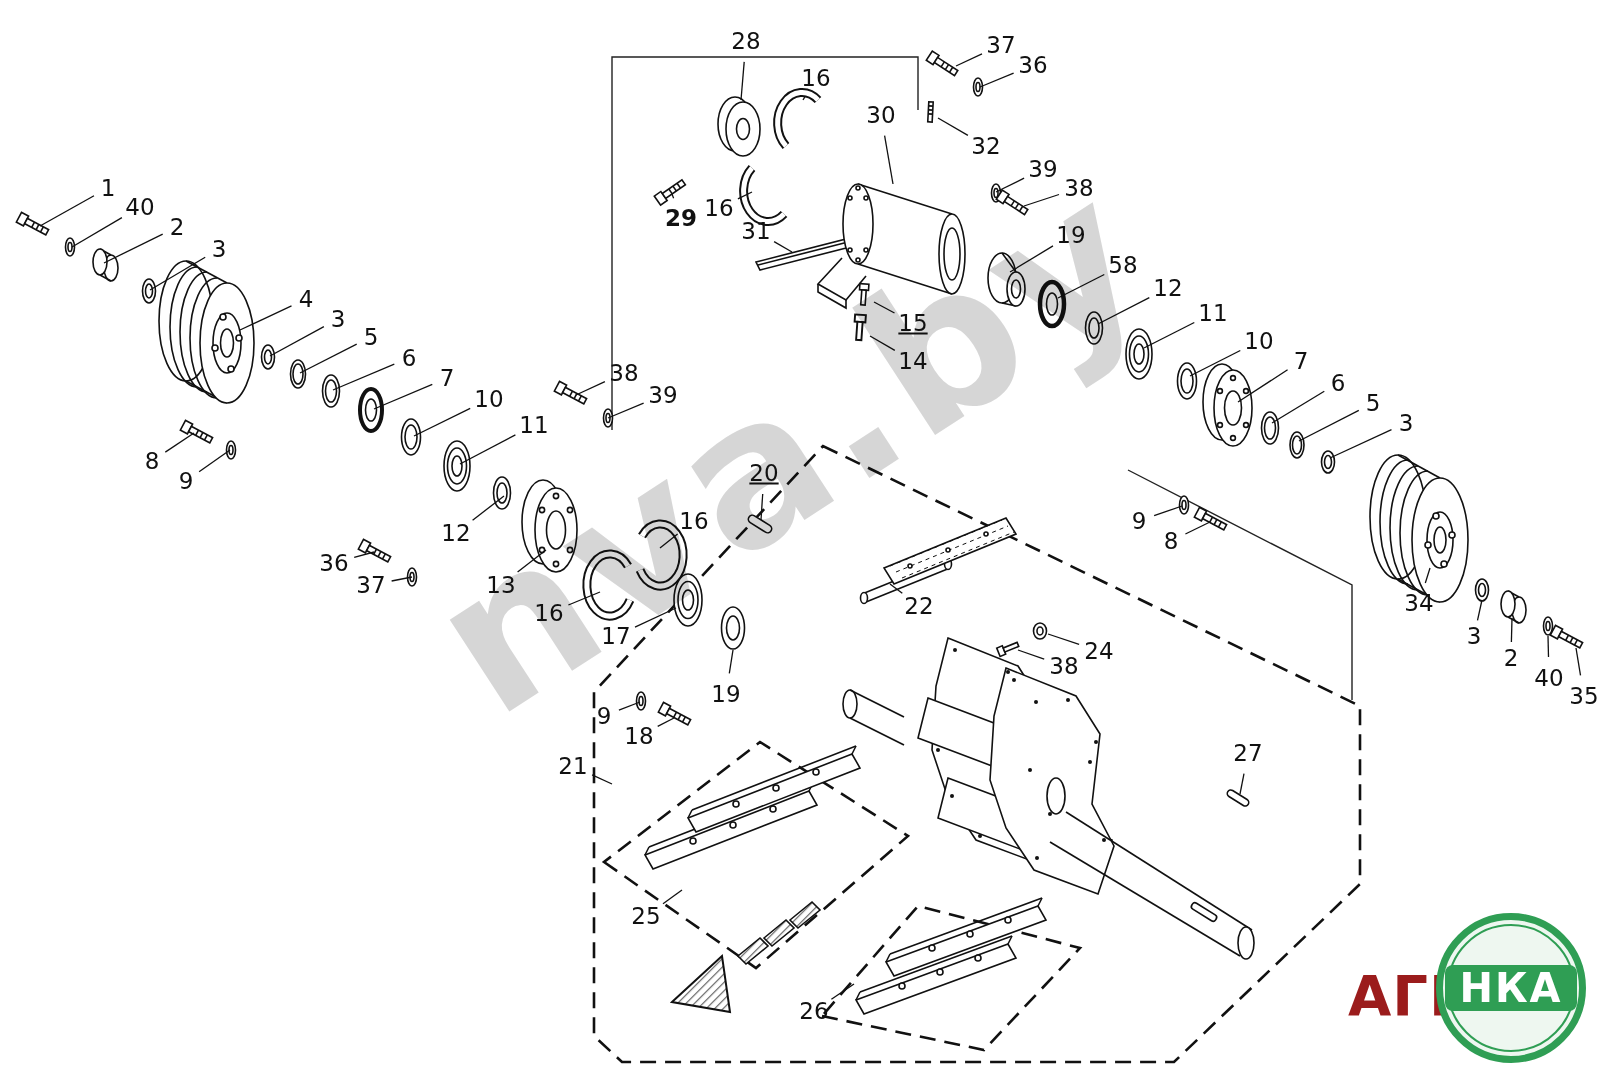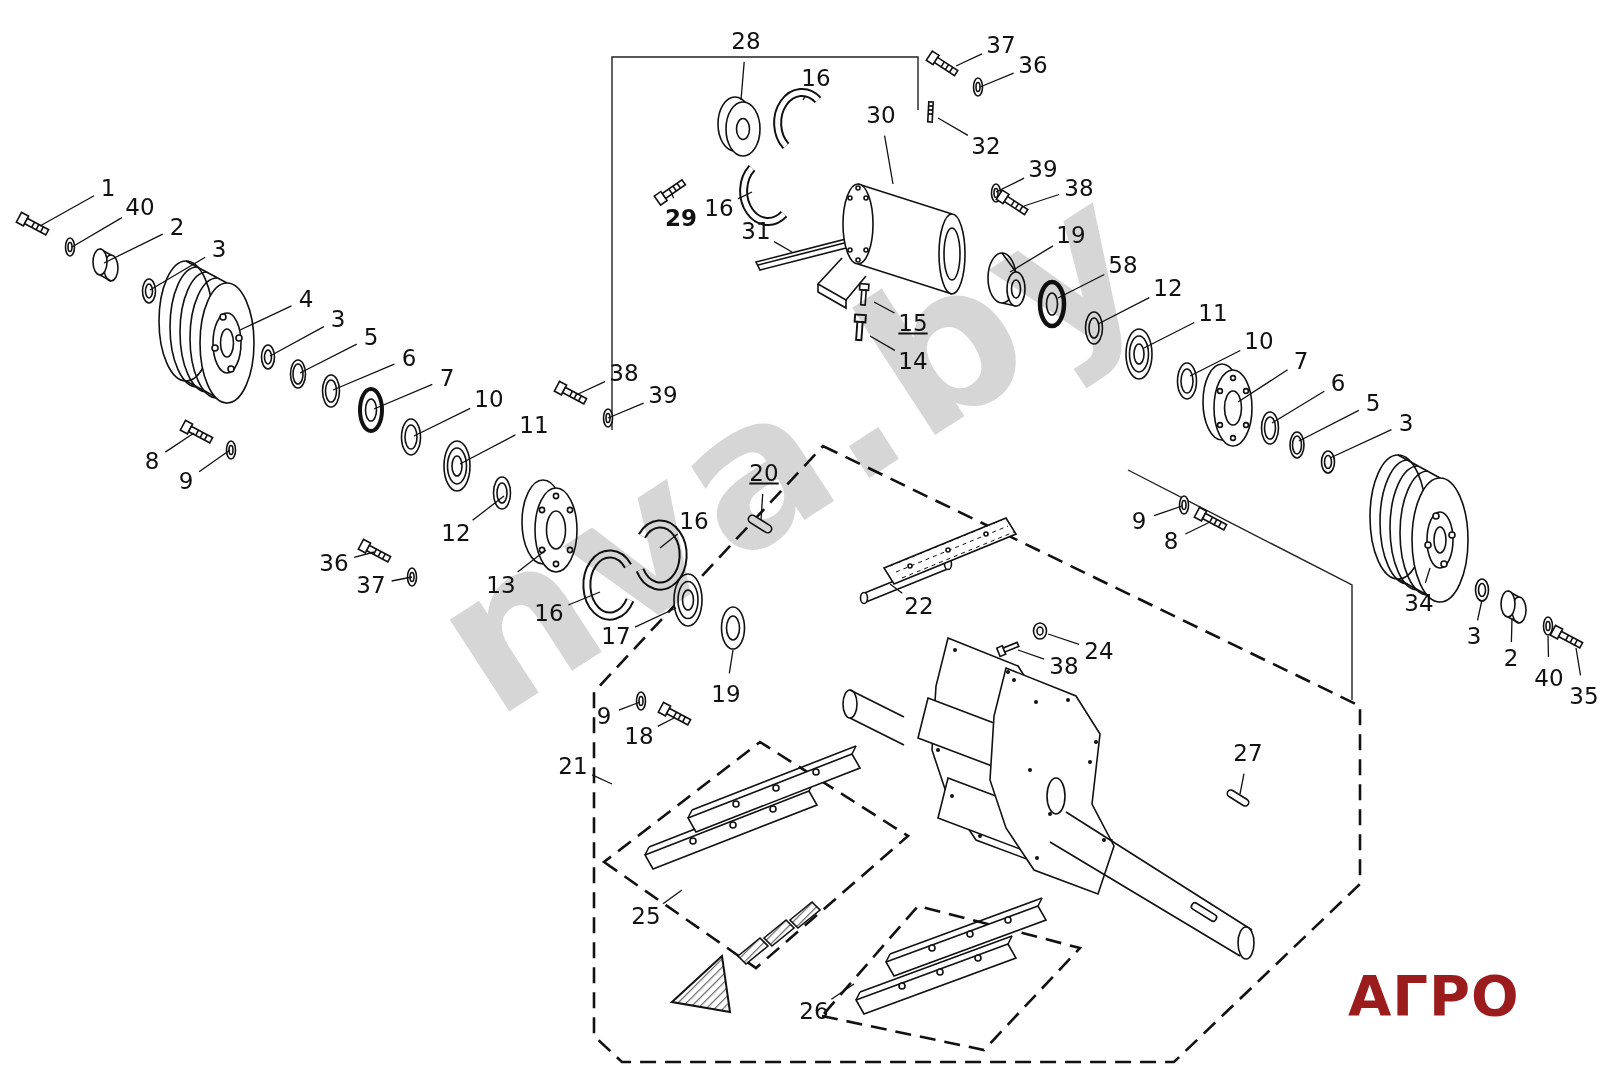--- a/index.html
+++ b/index.html
@@ -509,15 +509,21 @@
       <div class="callout" style="left: 1474px; top: 636px;">3</div>
       <div class="callout" style="left: 1511px; top: 658px;">2</div>
       <div class="callout" style="left: 1549px; top: 678px;">40</div>
       <div class="callout" style="left: 1584px; top: 696px;">35</div>
       <div class="callout" style="left: 913px; top: 323px; text-decoration: underline;">15</div>
       <div class="callout" style="left: 913px; top: 361px;">14</div>
     </div>
 
   <div class="logo">
     <span class="logo-agro">АГРО</span>
+    <div class="logo-circle">
+      <div class="logo-inner-ring"></div>
+      <div class="logo-band">
+        <span>НКА</span>
+      </div>
+    </div>
   </div>
 
 </div>
 
 </body></html>

